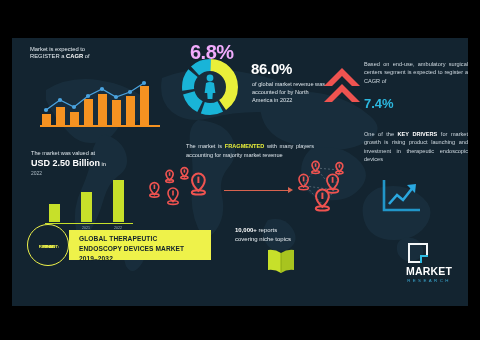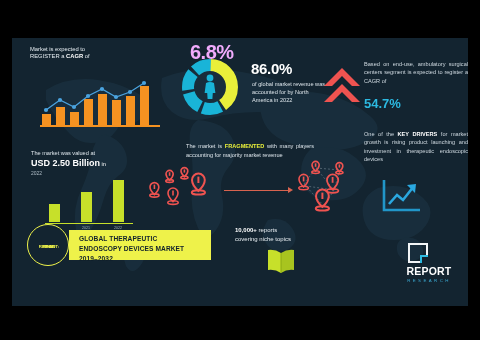--- a/index.html
+++ b/index.html
@@ -192,21 +192,21 @@
       <div class="txt" id="pct40-sub">of global market revenue was accounted for by North America in 2022</div>
 
       <div id="chev">
         <svg viewBox="0 0 40 38">
           <path d="M20 2 L38 20 L30 20 L20 10 L10 20 L2 20 Z" fill="#ef5350"></path>
           <path d="M20 18 L38 36 L30 36 L20 26 L10 36 L2 36 Z" fill="#ef5350"></path>
         </svg>
       </div>
 
       <div class="txt" id="r1">Based on end-use, ambulatory surgical centers segment is expected to register a CAGR of</div>
-      <div class="txt" id="r1pct">54.7%</div>
+      <div class="txt" id="r1pct">7.4%</div>
 
       <div class="txt" id="r2">
         <span>One of the </span><b>KEY DRIVERS</b><span> for market growth is rising product launching and investment in therapeutic endoscopic devices</span>
       </div>
 
       <div id="growth-icon">
         <svg viewBox="0 0 42 36">
           <path d="M4 2 L4 32 L40 32" fill="none" stroke="#2196c9" stroke-width="2.6"></path>
           <polyline points="9,26 17,17 23,22 34,8" fill="none" stroke="#2aa8e0" stroke-width="2.6"></polyline>
           <path d="M27 7 L36 6 L35 15 Z" fill="#2aa8e0"></path>
@@ -310,19 +310,19 @@
       <div id="book">
         <svg viewBox="0 0 34 30">
           <path d="M17 7 q-6 -4 -13 -3 l0 20 q7 -1 13 3 z" fill="#c7e02a"></path>
           <path d="M17 7 q6 -4 13 -3 l0 20 q-7 -1 -13 3 z" fill="#a8c41f"></path>
           <path d="M17 7 l0 20" stroke="#8aa814" stroke-width="1"></path>
         </svg>
       </div>
 
       <div id="logo">
         <div id="logo-mark"></div>
-        <div id="logo-name">REPORT</div>
+        <div id="logo-name">MARKET</div>
         <div id="logo-sub">RESEARCH</div>
       </div>
 
     </div>
   </div>
 </div>
 
 </body></html>

